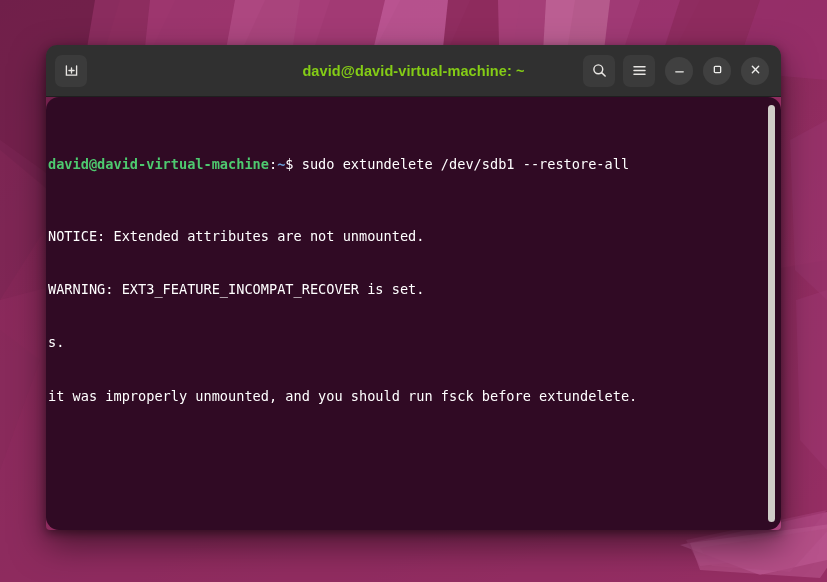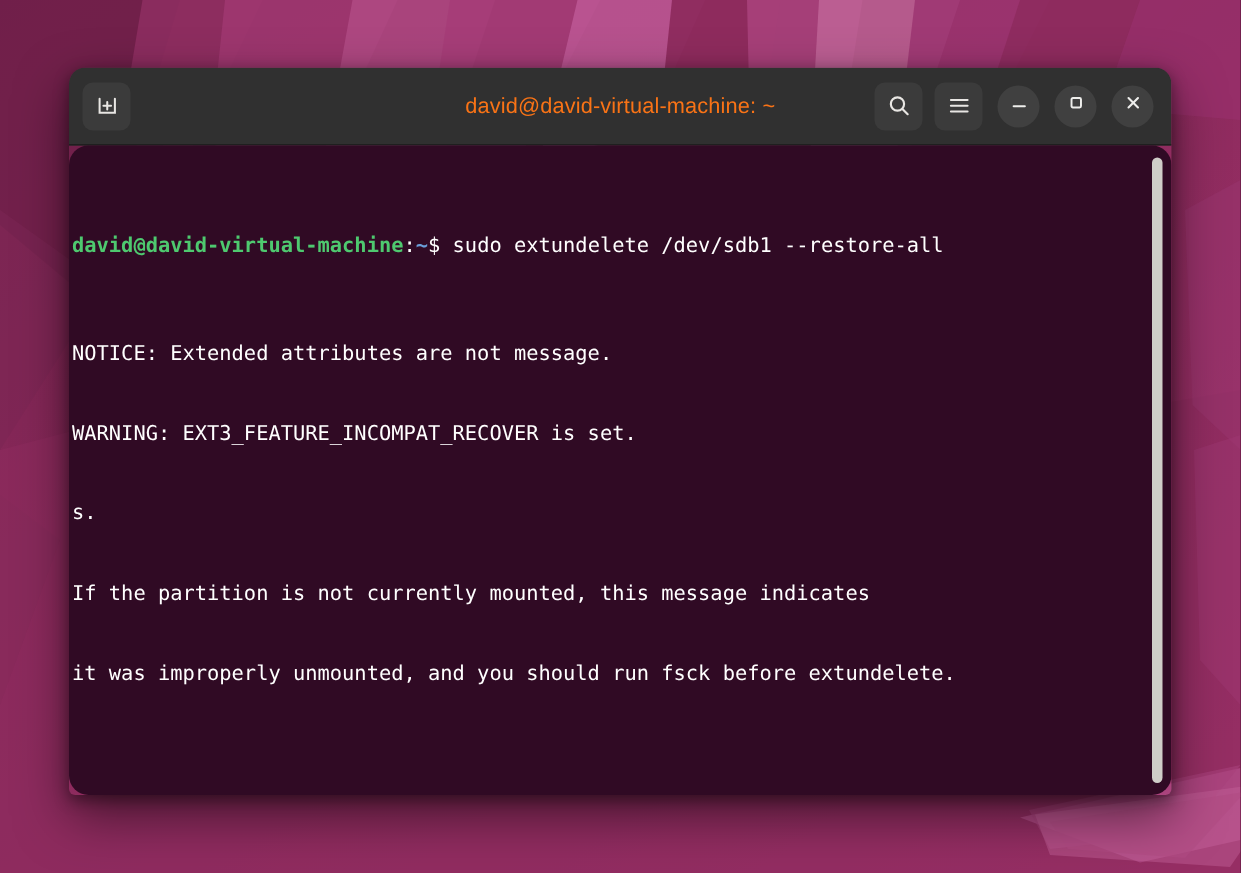--- a/index.html
+++ b/index.html
@@ -63,23 +63,23 @@
     cursor:pointer;
     color:#eeeeec;
     margin-left:2px;
   }
   .win-btn:first-child { margin-left:16px; }
 
   #window-title {
     position:absolute;
     left:0; right:0; top:0; bottom:0;
     display:flex; align-items:center; justify-content:center;
-    color:#f97316;
+    color:#84cc16;
     font-size:14.5px;
-    font-weight:normal;
+    font-weight:bold;
     letter-spacing:0.1px;
     pointer-events:none;
     z-index:1;
   }
 
   
   #terminal-body {
     flex:1 1 auto;
     background:#300a24;
     position:relative;
@@ -223,24 +223,23 @@
       </div>
     </div>
   </div>
 
   <div id="terminal-body">
 
     <div id="terminal-text">
 
       <div class="line"><span class="c-green">david@david-virtual-machine</span><span class="c-white">:</span><span class="c-blue">~</span><span class="c-white">$</span><span class="c-white"> sudo extundelete /dev/sdb1 --restore-all</span></div>
 
-      <div class="line">NOTICE: Extended attributes are not message.</div>
+      <div class="line">NOTICE: Extended attributes are not unmounted.</div>
       <div class="line">WARNING: EXT3_FEATURE_INCOMPAT_RECOVER is set.</div>
       <div class="line">s.</div>
-      <div class="line">If the partition is not currently mounted, this message indicates</div>
       <div class="line">it was improperly unmounted, and you should run fsck before extundelete.</div>
       
       
       
       
     </div>
 
     <div id="term-scrollbar">
       <div id="term-scroll-thumb"></div>
     </div>

